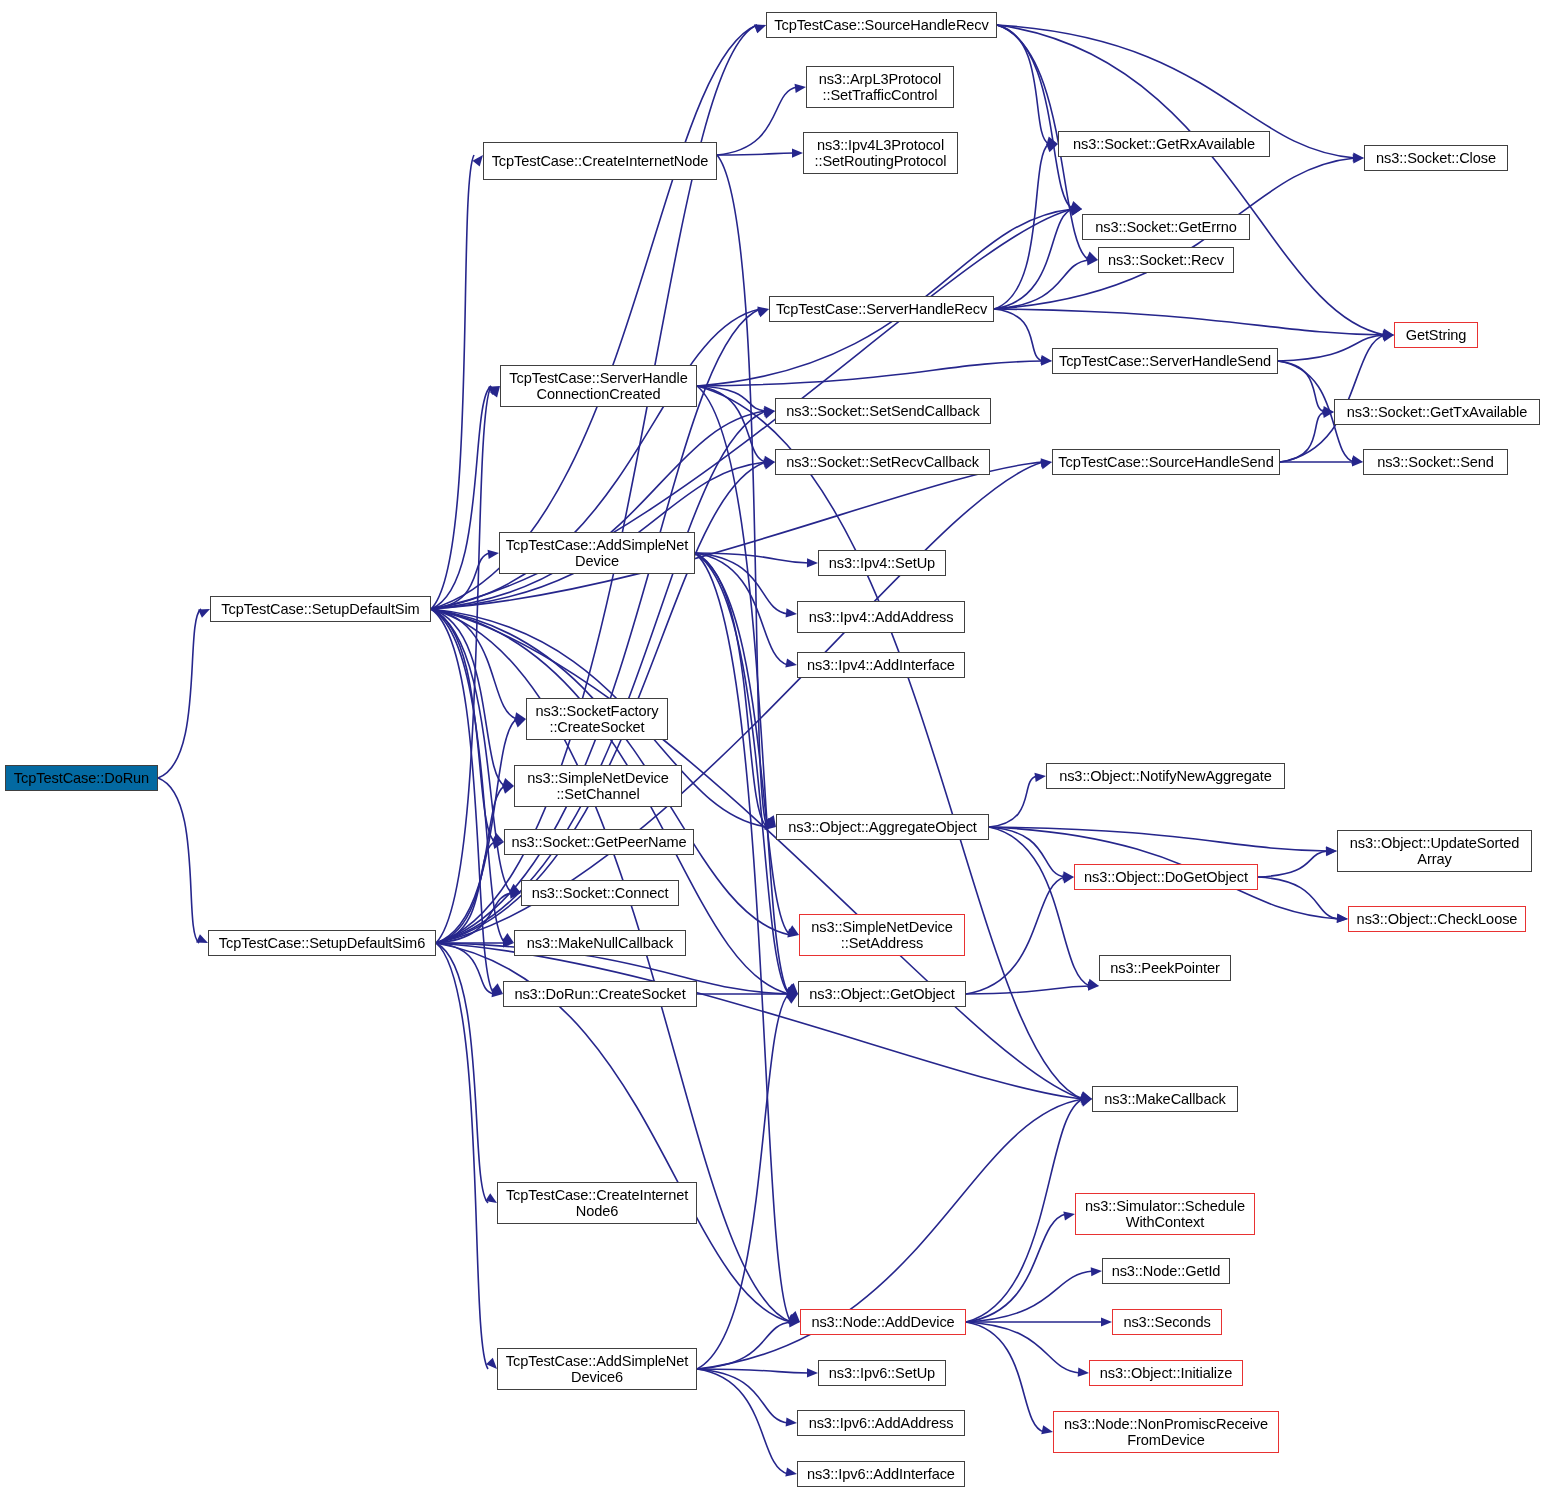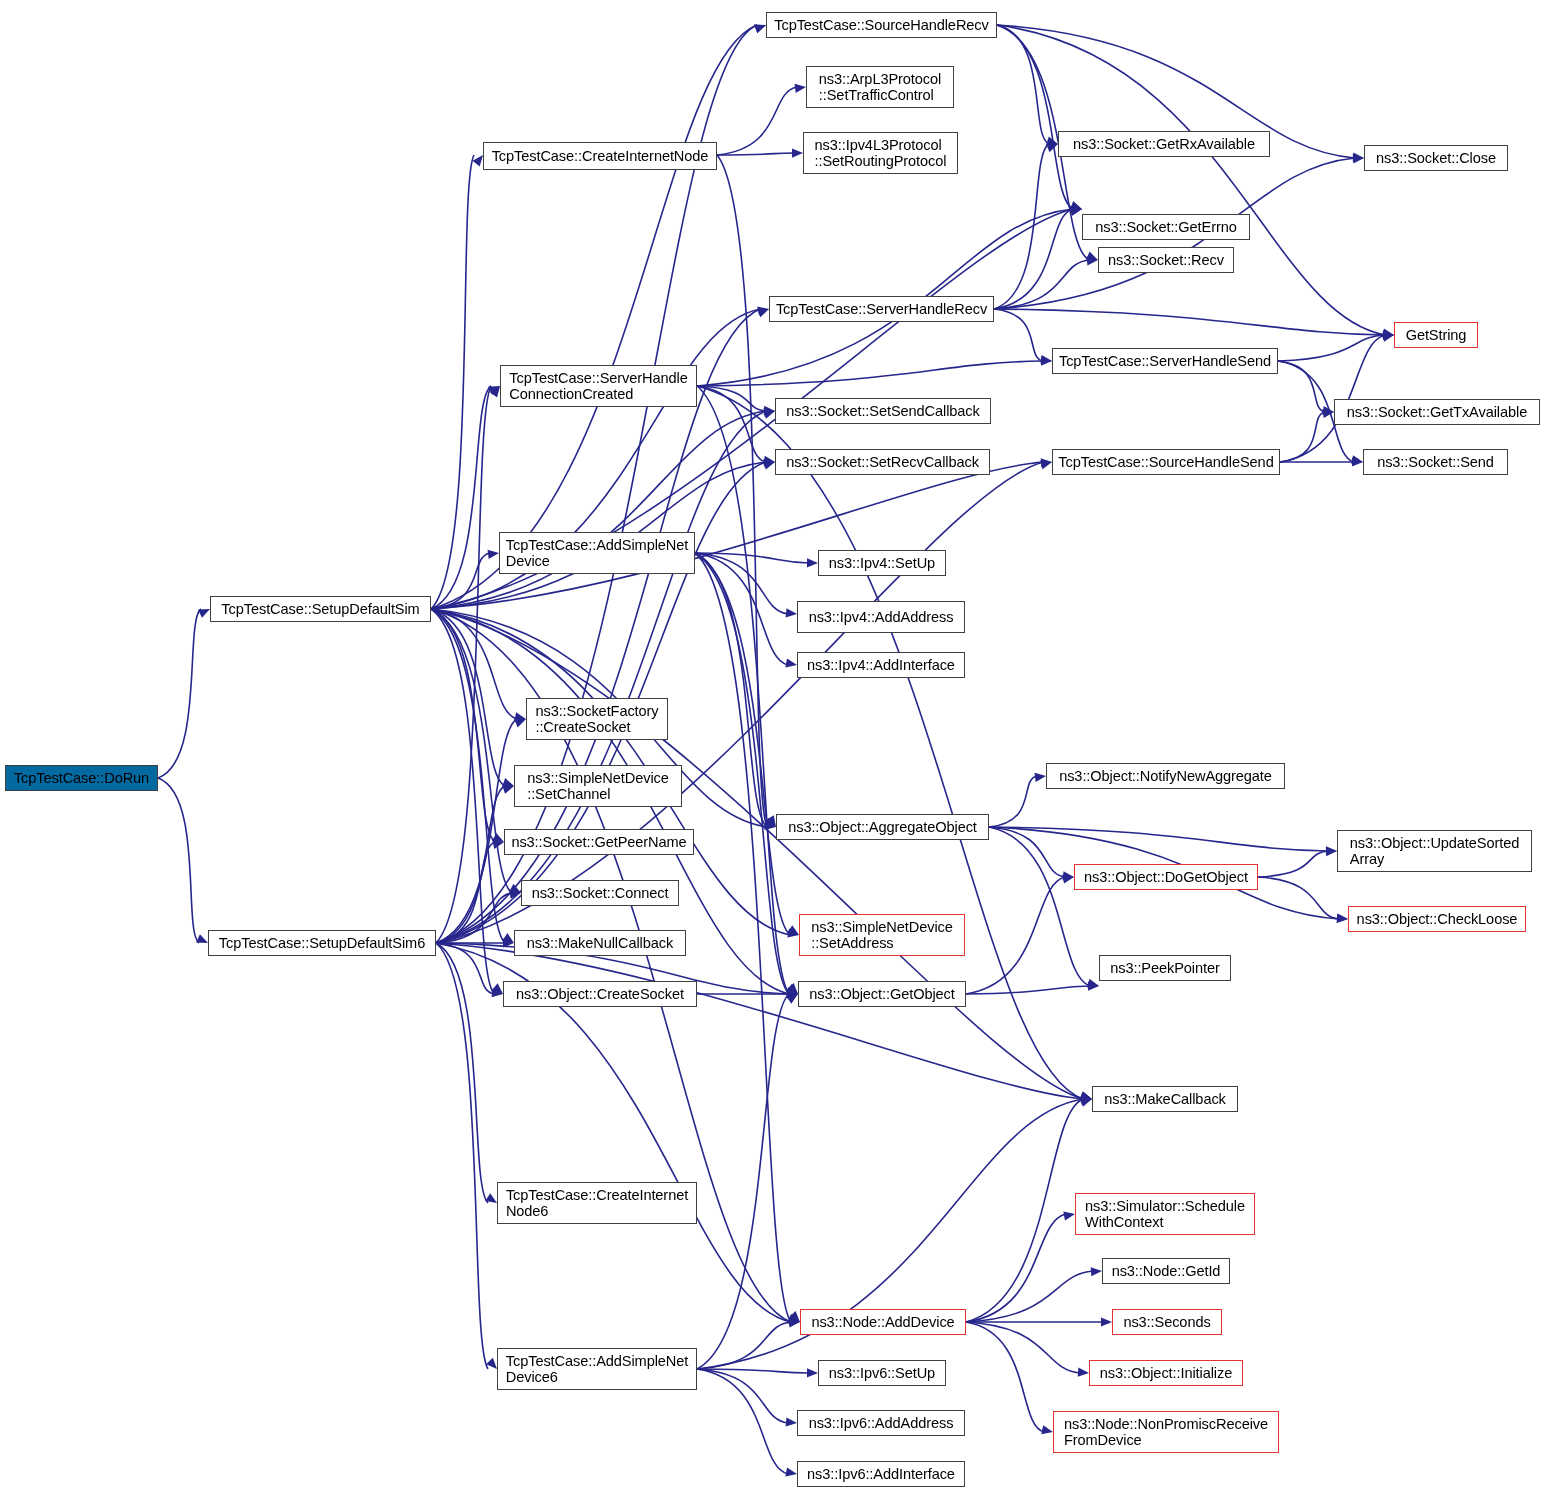--- a/index.html
+++ b/index.html
@@ -29,21 +29,21 @@
   .edge-head {
     fill: #26268c;
     stroke: none;
   }
   .node-box {
     position: absolute;
     box-sizing: border-box;
     display: flex;
     align-items: center;
     justify-content: center;
-    text-align: left;
+    text-align: center;
     background: #ffffff;
     border: 1.2px solid #404040;
     color: #000000;
     font-size: 14.6px;
     line-height: 1.12;
     letter-spacing: -0.1px;
     white-space: pre-line;
     padding: 12px 4px;
     z-index: 5;
   }
@@ -253,21 +253,21 @@
     </svg>
   <div id="node-layer">
       <div class="node-box kind-root" style="left: 5px; top: 765px; width: 153px; height: 26px;">TcpTestCase::DoRun</div>
       <div class="node-box" style="left: 210px; top: 596px; width: 221px; height: 26px;">TcpTestCase::SetupDefaultSim</div>
       <div class="node-box" style="left: 208px; top: 930px; width: 228px; height: 26px;">TcpTestCase::SetupDefaultSim6</div>
       <div class="node-box" style="left: 766px; top: 12px; width: 231px; height: 26px;">TcpTestCase::SourceHandleRecv</div>
       <div class="node-box" style="left: 806px; top: 66px; width: 148px; height: 42px;">ns3::ArpL3Protocol
 ::SetTrafficControl</div>
       <div class="node-box" style="left: 803px; top: 132px; width: 155px; height: 42px;">ns3::Ipv4L3Protocol
 ::SetRoutingProtocol</div>
-      <div class="node-box" style="left: 483px; top: 142px; width: 234px; height: 28px;">TcpTestCase::CreateInternetNode</div>
+      <div class="node-box" style="left: 483px; top: 142px; width: 234px; height: 38px;">TcpTestCase::CreateInternetNode</div>
       <div class="node-box" style="left: 1058px; top: 131px; width: 212px; height: 26px;">ns3::Socket::GetRxAvailable</div>
       <div class="node-box" style="left: 1364px; top: 145px; width: 144px; height: 26px;">ns3::Socket::Close</div>
       <div class="node-box" style="left: 1082px; top: 214px; width: 168px; height: 26px;">ns3::Socket::GetErrno</div>
       <div class="node-box" style="left: 1098px; top: 247px; width: 136px; height: 26px;">ns3::Socket::Recv</div>
       <div class="node-box" style="left: 769px; top: 296px; width: 225px; height: 26px;">TcpTestCase::ServerHandleRecv</div>
       <div class="node-box kind-red" style="left: 1394px; top: 322px; width: 84px; height: 26px;">GetString</div>
       <div class="node-box" style="left: 1052px; top: 348px; width: 226px; height: 26px;">TcpTestCase::ServerHandleSend</div>
       <div class="node-box" style="left: 500px; top: 365px; width: 197px; height: 42px;">TcpTestCase::ServerHandle
 ConnectionCreated</div>
       <div class="node-box" style="left: 775px; top: 398px; width: 216px; height: 26px;">ns3::Socket::SetSendCallback</div>
@@ -280,21 +280,21 @@
       <div class="node-box" style="left: 818px; top: 550px; width: 128px; height: 26px;">ns3::Ipv4::SetUp</div>
       <div class="node-box" style="left: 797px; top: 601px; width: 168px; height: 32px;">ns3::Ipv4::AddAddress</div>
       <div class="node-box" style="left: 797px; top: 652px; width: 168px; height: 26px;">ns3::Ipv4::AddInterface</div>
       <div class="node-box" style="left: 526px; top: 698px; width: 142px; height: 42px;">ns3::SocketFactory
 ::CreateSocket</div>
       <div class="node-box" style="left: 514px; top: 765px; width: 168px; height: 42px;">ns3::SimpleNetDevice
 ::SetChannel</div>
       <div class="node-box" style="left: 504px; top: 829px; width: 190px; height: 26px;">ns3::Socket::GetPeerName</div>
       <div class="node-box" style="left: 521px; top: 880px; width: 158px; height: 26px;">ns3::Socket::Connect</div>
       <div class="node-box" style="left: 514px; top: 930px; width: 172px; height: 26px;">ns3::MakeNullCallback</div>
-      <div class="node-box" style="left: 503px; top: 981px; width: 194px; height: 26px;">ns3::Object::CreateSocket</div>
+      <div class="node-box" style="left: 503px; top: 981px; width: 194px; height: 26px;">ns3::DoRun::CreateSocket</div>
       <div class="node-box" style="left: 1046px; top: 763px; width: 239px; height: 26px;">ns3::Object::NotifyNewAggregate</div>
       <div class="node-box" style="left: 776px; top: 814px; width: 213px; height: 26px;">ns3::Object::AggregateObject</div>
       <div class="node-box" style="left: 1337px; top: 830px; width: 195px; height: 42px;">ns3::Object::UpdateSorted
 Array</div>
       <div class="node-box kind-red" style="left: 1074px; top: 864px; width: 184px; height: 26px;">ns3::Object::DoGetObject</div>
       <div class="node-box kind-red" style="left: 799px; top: 914px; width: 166px; height: 42px;">ns3::SimpleNetDevice
 ::SetAddress</div>
       <div class="node-box kind-red" style="left: 1348px; top: 906px; width: 178px; height: 26px;">ns3::Object::CheckLoose</div>
       <div class="node-box" style="left: 798px; top: 981px; width: 168px; height: 26px;">ns3::Object::GetObject</div>
       <div class="node-box" style="left: 1099px; top: 955px; width: 132px; height: 26px;">ns3::PeekPointer</div>

